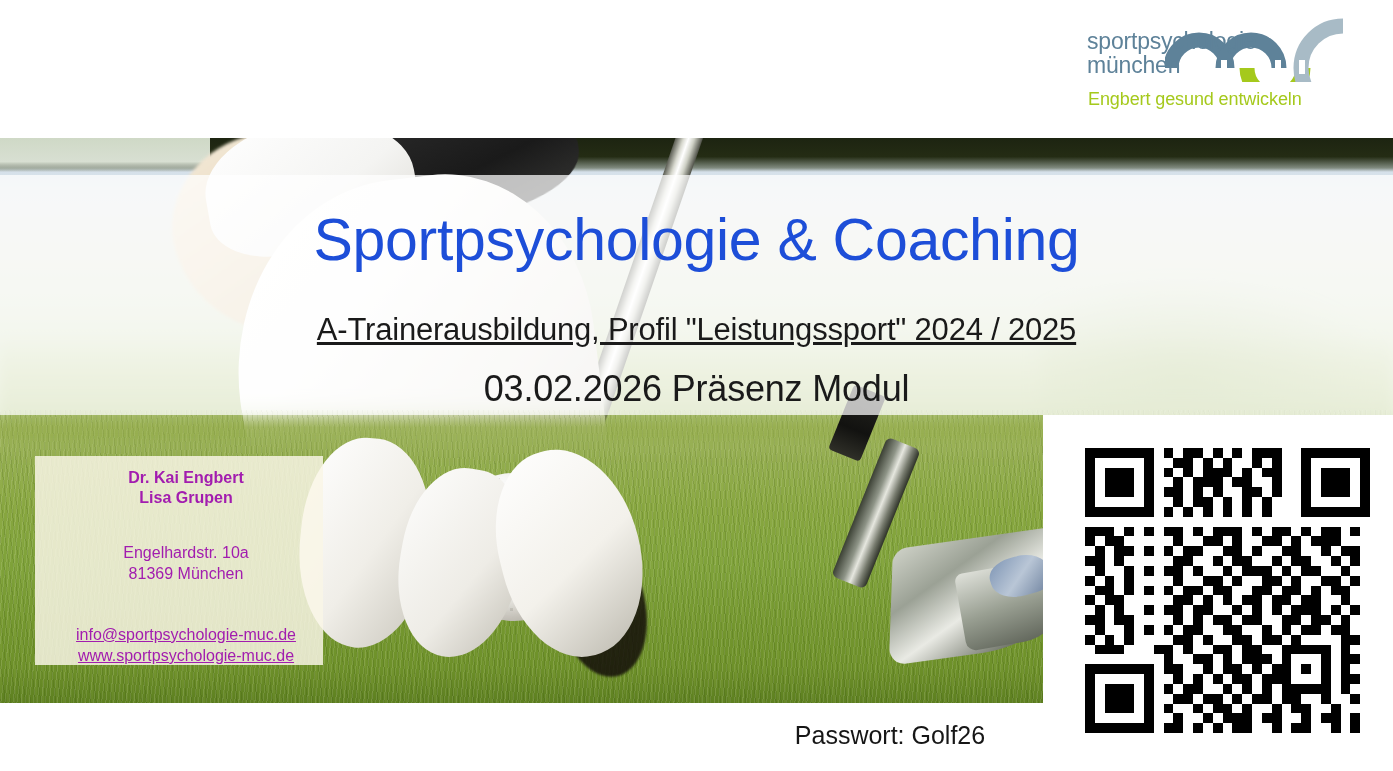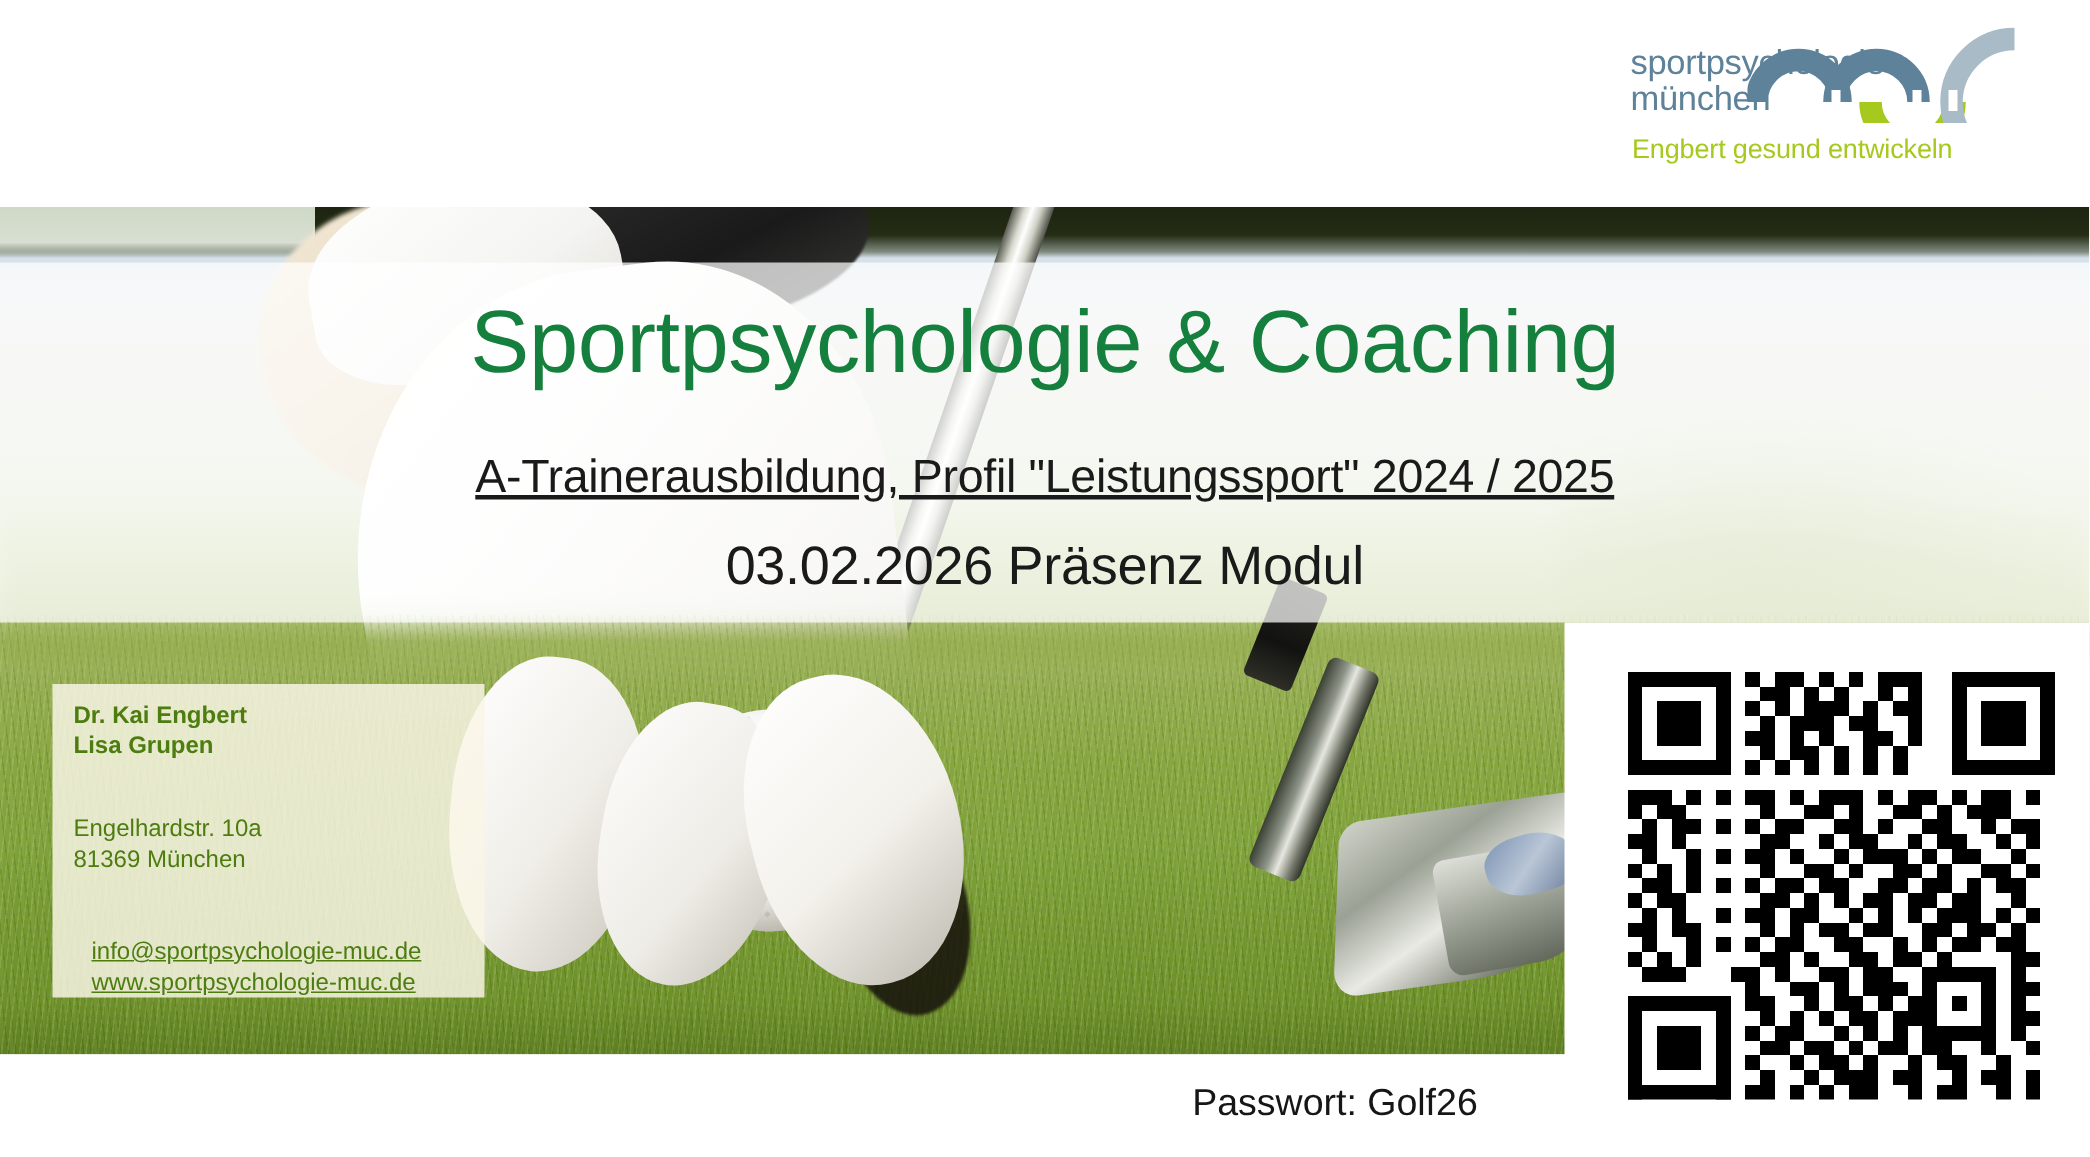--- a/index.html
+++ b/index.html
@@ -314,25 +314,25 @@
   .title-wrap {
     position: absolute;
     left: 0; top: 176px;
     width: 1393px;
     text-align: center;
     z-index: 6;
   }
   .slide-title {
     font-size: 59px;
     line-height: 76px;
-    color: #15803d;
+    color: #1d4ed8;
     font-weight: 400;
     letter-spacing: -0.3px;
     margin: 0;
-    padding-top: 14px;
+    padding-top: 26px;
   }
   .slide-sub1 {
     font-size: 31px;
     line-height: 44px;
     color: #1a1a1a;
     margin: 0;
     padding-top: 30px;
     letter-spacing: -0.2px;
     text-decoration: underline;
   }
@@ -349,21 +349,22 @@
   .contact-box {
     position: absolute;
     left: 35px;
     top: 456px;
     width: 288px;
     height: 209px;
     background: rgba(249,245,230,0.84);
     z-index: 7;
     padding: 12px 0 0 14px;
     box-sizing: border-box;
-    color: #4d7c0f;
+    color: #a21caf;
+    text-align: center;
   }
   .contact-names {
     font-size: 16px;
     line-height: 20px;
     font-weight: bold;
     margin: 0;
   }
   .contact-address {
     font-size: 16px;
     line-height: 21px;

